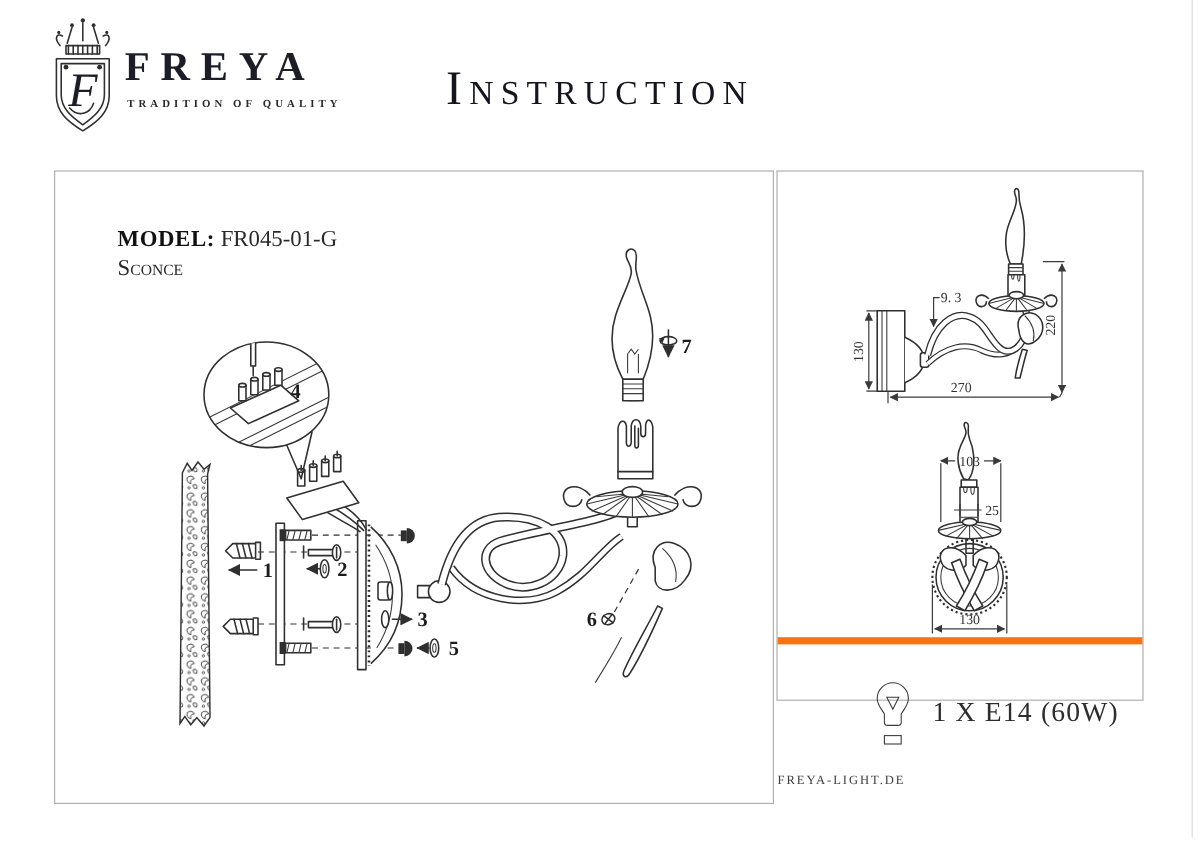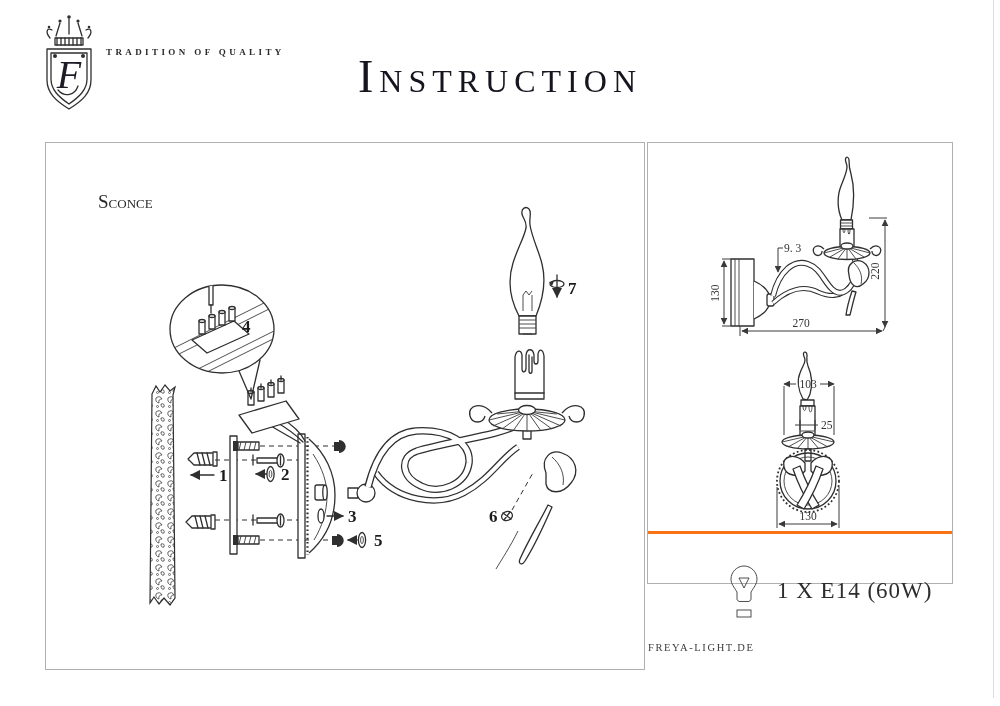--- a/index.html
+++ b/index.html
@@ -7,31 +7,31 @@
     width:1000px;height:706px;position:relative;background:#ffffff;
     font-family:"Liberation Serif", serif;color:#222;overflow:hidden;
   }
   .page-edge{position:absolute;top:0;bottom:8px;right:6px;width:1px;background:#dcdcdc;}
   
   .logo{position:absolute;left:36px;top:12px;}
   .brand{position:absolute;left:104px;top:40px;}
   .brand-name{font-size:34px;font-weight:bold;letter-spacing:9px;color:#1d1d27;line-height:1;}
   .brand-tag{font-size:9px;letter-spacing:3.4px;color:#2a2a2a;font-weight:600;margin-top:7px;margin-left:2px;font-family:Liberation Serif, serif;}
   .title{position:absolute;left:0;right:0;top:50px;text-align:center;
-    font-variant:small-caps;font-size:46px;letter-spacing:6px;color:#15151f;}
+    font-variant:small-caps;font-size:40px;letter-spacing:6px;color:#15151f;}
   
   .panel{position:absolute;border:1px solid #b0b0b0;background:#fff;box-sizing:border-box;}
   .panel-main{left:45px;top:142px;width:600px;height:528px;}
   .panel-right{left:647px;top:142px;width:306px;height:442px;}
   .model-block{position:absolute;left:52px;top:46px;font-size:19px;color:#2a2a2a;}
   .model-line .lbl{font-weight:bold;color:#111;letter-spacing:0.5px;}
   .model-type{font-variant:small-caps;margin-top:2px;}
   .diagram-svg{position:absolute;left:0;top:0;}
   .dims-svg{position:absolute;left:0;top:0;}
-  .spec-section{position:absolute;left:0;top:388px;width:100%;height:139px;border-top:3px solid #f97316;}
+  .spec-section{position:absolute;left:0;top:388px;width:100%;height:139px;border-top:6px solid #f97316;}
   .bulb-icon{position:absolute;left:79px;top:30px;}
   .spec-text{position:absolute;left:129px;top:44px;font-size:23px;letter-spacing:1px;color:#2d2d2d;white-space:nowrap;}
   .website{position:absolute;left:0;right:0;top:108px;font-size:10.5px;
     letter-spacing:1.6px;color:#3c3c3c;}
   svg{display:block;}
   svg text{font-family:"Liberation Serif", serif;}
   .ln{stroke:#2f2f2f;stroke-width:1.3;fill:none;stroke-linecap:round;stroke-linejoin:round;}
   .lnf{stroke:#2f2f2f;stroke-width:1.3;fill:#fff;stroke-linejoin:round;}
   .thin{stroke:#3a3a3a;stroke-width:0.9;fill:none;}
   .dash{stroke:#2f2f2f;stroke-width:1;fill:none;stroke-dasharray:5 4;}
@@ -65,20 +65,21 @@
 
     <path class="lnf" stroke-width="2" d="M11,37 H55 V68 C55,81 46,89 33,97 C20,89 11,81 11,68 Z"></path>
     <path class="ln" d="M15,41 H51 V67 C51,78 43,85 33,92 C23,85 15,78 15,67 Z"></path>
     <circle cx="19" cy="44" r="2" class="dark"></circle>
       <circle cx="47" cy="44" r="2" class="dark"></circle>
     <text x="33" y="76" font-size="40" font-style="italic" text-anchor="middle" fill="#1d1d27">F</text>
     <path class="ln" d="M22,78 C29,86 39,83 42,74"></path>
   </svg>
 </div>
 <div class="brand">
+  <div class="brand-name">FREYA</div>
   <div class="brand-tag">TRADITION OF QUALITY</div>
 </div>
 <div class="title">Instruction</div>
 
 <div class="panel panel-main">
   <svg class="diagram-svg" width="598" height="526" viewBox="0 0 598 526">
     <defs>
       <marker id="arr" viewBox="0 0 10 10" refX="9" refY="5" markerWidth="8" markerHeight="8" orient="auto-start-reverse">
         <path d="M0,0 L10,5 L0,10 Z" fill="#2f2f2f"></path>
       </marker>
@@ -258,20 +259,24 @@
         <rect class="lnf" x="163" y="136" width="4" height="26"></rect>
         <rect class="lnf" x="160" y="124" width="10" height="13" rx="3"></rect>
         <path class="ln" d="M153,120 A14,8 0 1 1 176,118" marker-end="url(#arr)"></path>
         <line class="ln" x1="165" y1="162" x2="165" y2="170"></line>
       </g>
       <text class="plabel" x="196" y="189">4</text>
     </g>
   </svg>
 
   <div class="model-block">
+    <div class="model-line">
+      <span class="lbl">MODEL:</span>
+      <span>FR045-01-G</span>
+    </div>
     <div class="model-type">Sconce</div>
   </div>
 </div>
 
 <div class="panel panel-right">
   <svg class="dims-svg" width="304" height="388" viewBox="0 0 304 388">
     <defs>
       <marker id="arr2" viewBox="0 0 10 10" refX="9" refY="5" markerWidth="7" markerHeight="7" orient="auto-start-reverse">
         <path d="M0,0 L10,5 L0,10 Z" fill="#3a3a3a"></path>
       </marker>

